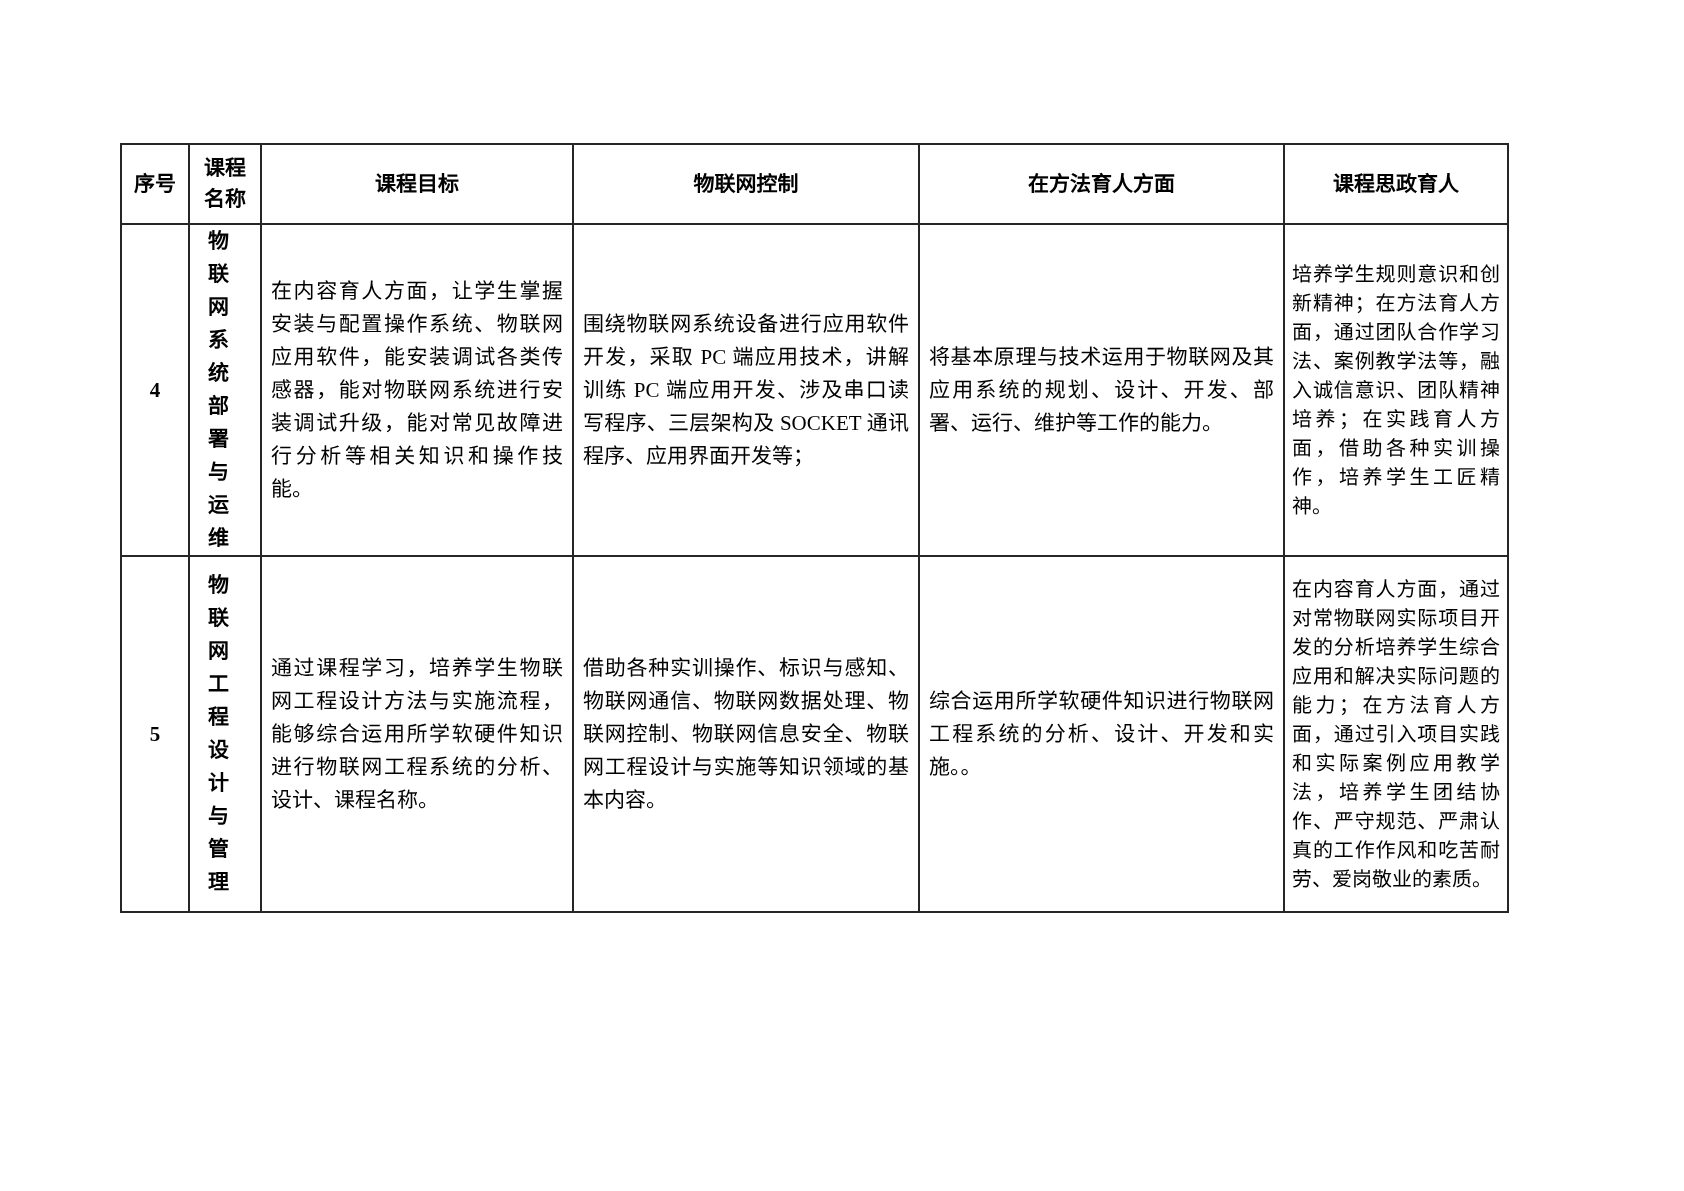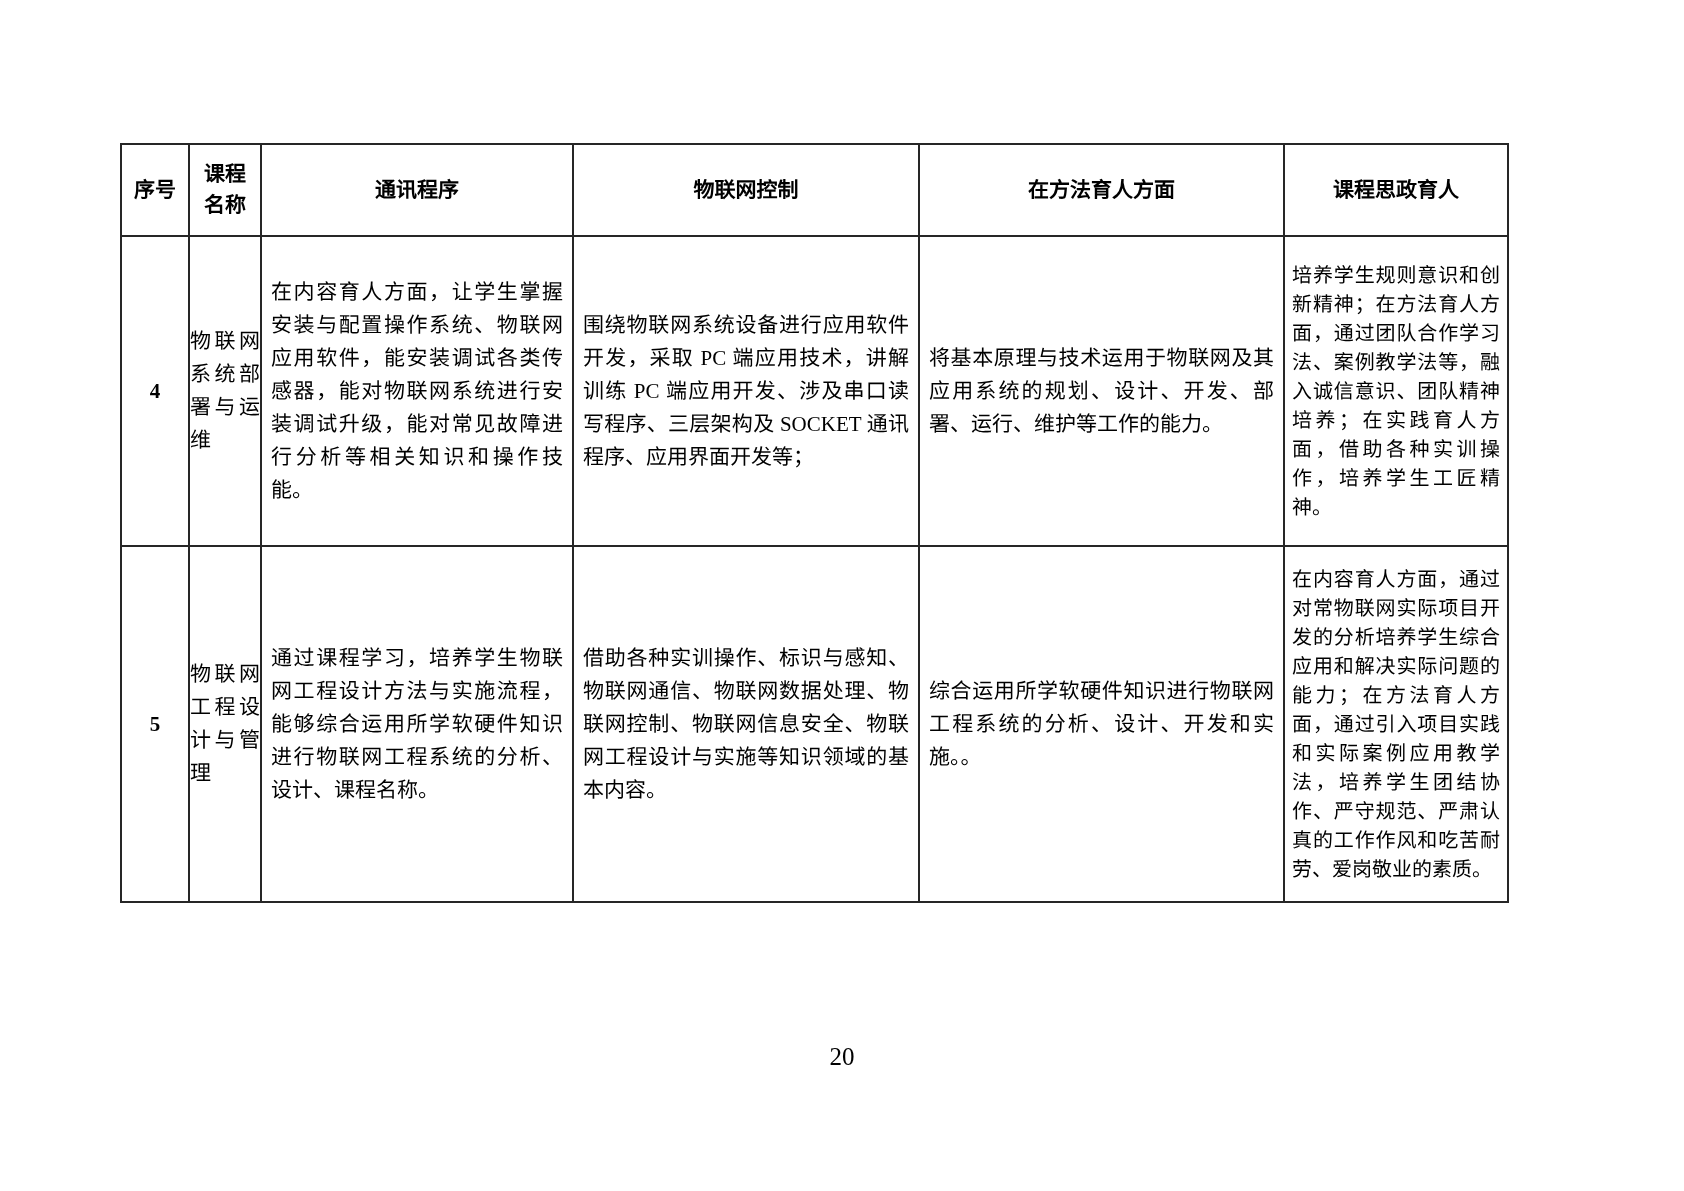--- a/index.html
+++ b/index.html
@@ -23,21 +23,21 @@
     width: 1387px;
     border-collapse: collapse;
     table-layout: fixed;
   }
   .course-table th,
   .course-table td {
     border: 2px solid #262626;
     background: #ffffff;
     overflow: hidden;
   }
-  .course-table thead tr { height: 92px; }
+  .course-table thead tr { height: 80px; }
   .course-table tbody tr.row-4 { height: 310px; }
   .course-table tbody tr.row-5 { height: 356px; }
   .course-table th {
     font-size: 21px;
     font-weight: bold;
     text-align: center;
     vertical-align: middle;
     line-height: 31px;
     padding: 0 12px;
   }
@@ -45,23 +45,24 @@
     vertical-align: middle;
     font-size: 21px;
     line-height: 33px;
   }
   td.c-index {
     text-align: center;
     font-weight: bold;
     padding: 0;
   }
   td.c-name {
-    padding: 0 0;
+    padding: 0 18px;
     text-align: justify;
     text-justify: inter-ideograph;
+    font-weight: bold;
   }
   td.c-obj, td.c-content, td.c-req {
     padding: 0 9px;
     text-align: justify;
     text-justify: inter-ideograph;
   }
   td.c-ideo {
     padding: 0 7px;
     font-size: 20px;
     line-height: 29px;
@@ -89,21 +90,21 @@
       <col style="width:72px">
       <col style="width:312px">
       <col style="width:346px">
       <col style="width:365px">
       <col style="width:224px">
     </colgroup>
     <thead>
       <tr class="header-row">
         <th>序号</th>
         <th>课程名称</th>
-        <th>通讯程序</th>
+        <th>课程目标</th>
         <th>物联网控制</th>
         <th>在方法育人方面</th>
         <th>课程思政育人</th>
       </tr>
     </thead>
     <tbody>
       <tr class="row-4">
         <td class="c-index">4</td>
         <td class="c-name">物联网系统部署与运维</td>
         <td class="c-obj">在内容育人方面，让学生掌握安装与配置操作系统、物联网应用软件，能安装调试各类传感器，能对物联网系统进行安装调试升级，能对常见故障进行分析等相关知识和操作技能。</td>
@@ -115,15 +116,14 @@
         <td class="c-index">5</td>
         <td class="c-name">物联网工程设计与管理</td>
         <td class="c-obj">通过课程学习，培养学生物联网工程设计方法与实施流程，能够综合运用所学软硬件知识进行物联网工程系统的分析、设计、课程名称。</td>
         <td class="c-content">借助各种实训操作、标识与感知、物联网通信、物联网数据处理、物联网控制、物联网信息安全、物联网工程设计与实施等知识领域的基本内容。</td>
         <td class="c-req">综合运用所学软硬件知识进行物联网工程系统的分析、设计、开发和实施。。</td>
         <td class="c-ideo">在内容育人方面，通过对常物联网实际项目开发的分析培养学生综合应用和解决实际问题的能力；在方法育人方面，通过引入项目实践和实际案例应用教学法，培养学生团结协作、严守规范、严肃认真的工作作风和吃苦耐劳、爱岗敬业的素质。</td>
       </tr>
     </tbody>
   </table>
 
-  <div class="page-number">20</div>
 
 </div>
 
 </body></html>

